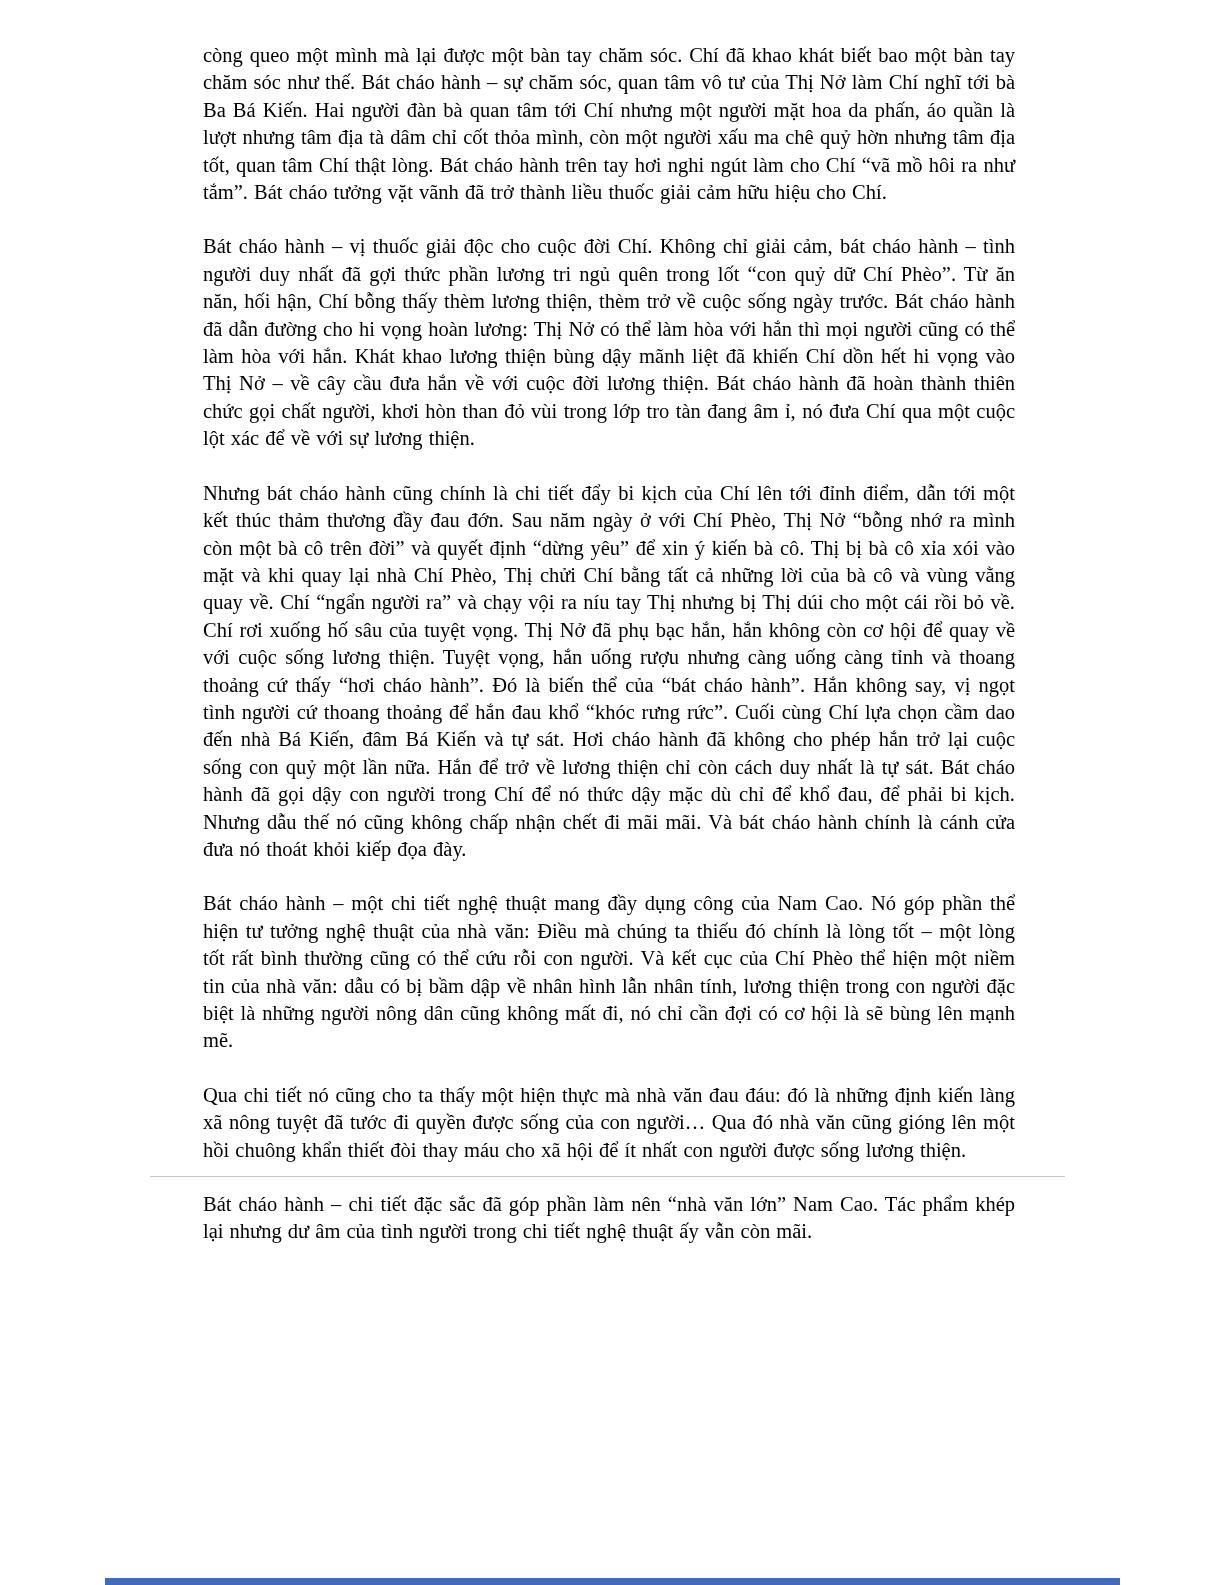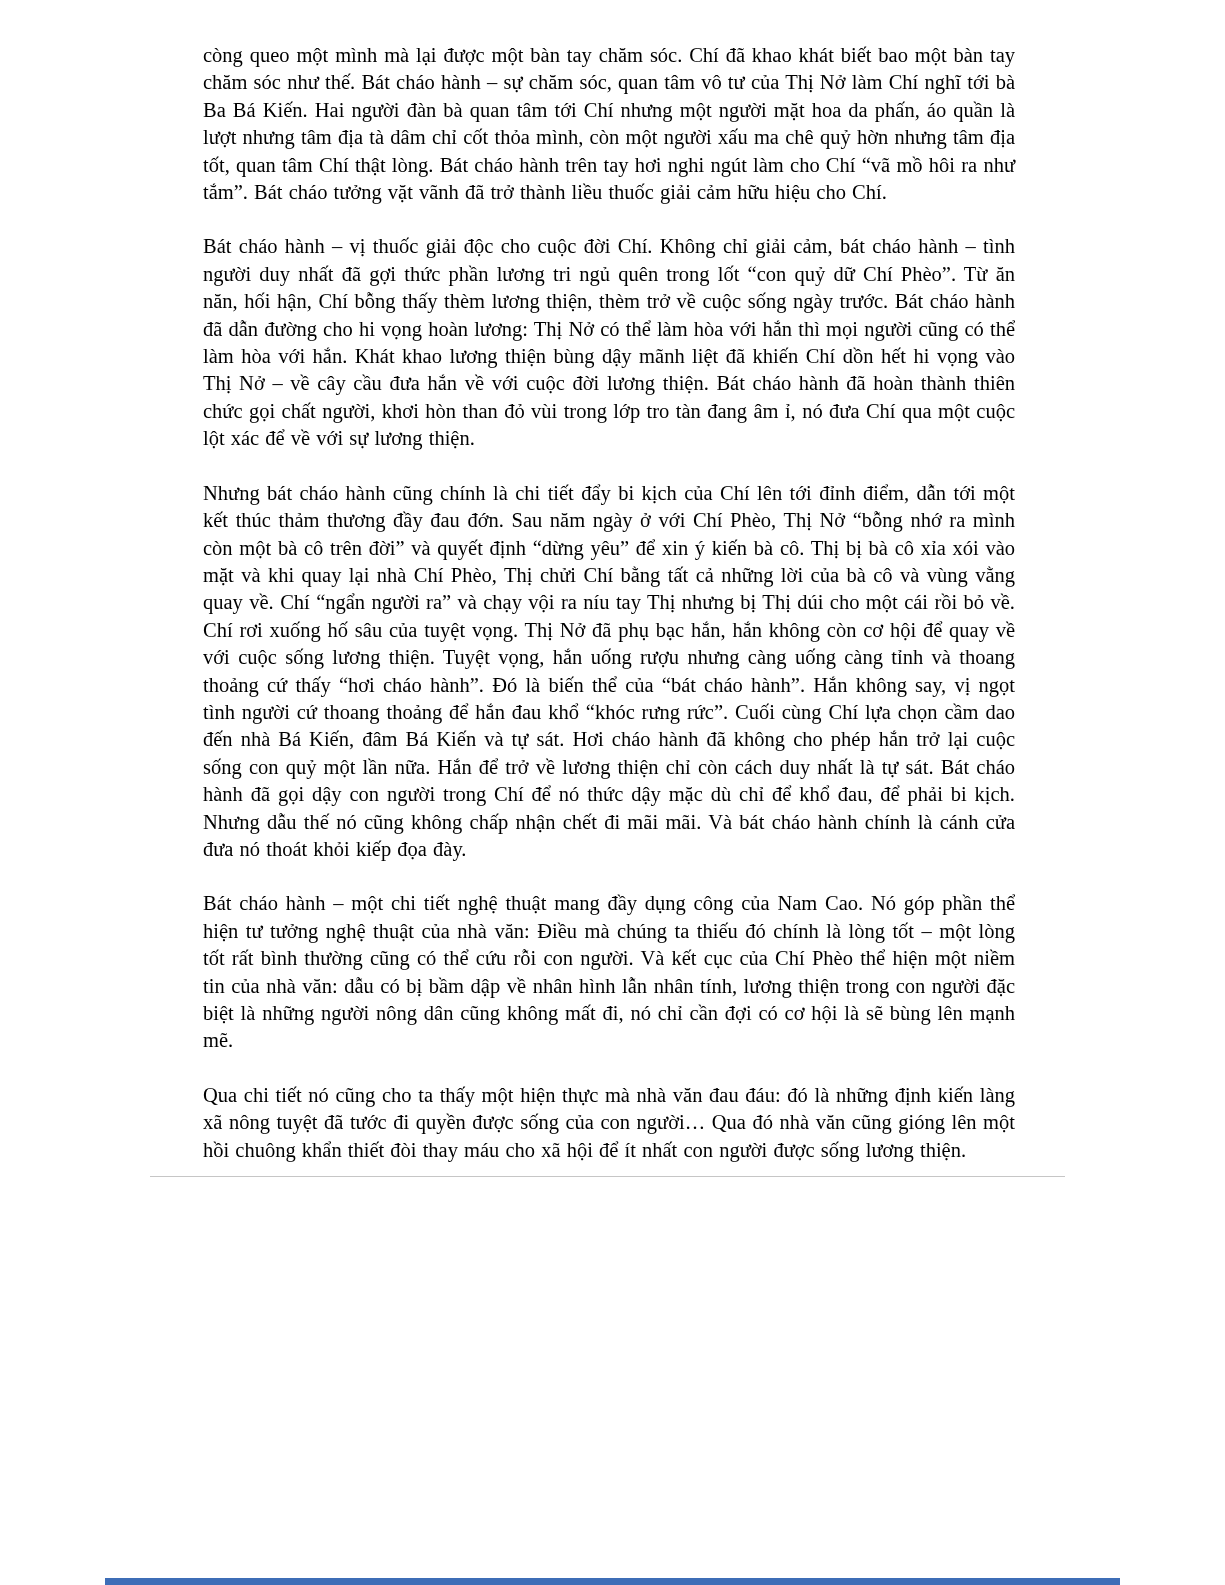--- a/index.html
+++ b/index.html
@@ -50,16 +50,17 @@
 </head>
 <body>
 
 <div class="page">
   <div class="content">
     <p>còng queo một mình mà lại được một bàn tay chăm sóc. Chí đã khao khát biết bao một bàn tay chăm sóc như thế. Bát cháo hành – sự chăm sóc, quan tâm vô tư của Thị Nở làm Chí nghĩ tới bà Ba Bá Kiến. Hai người đàn bà quan tâm tới Chí nhưng một người mặt hoa da phấn, áo quần là lượt nhưng tâm địa tà dâm chỉ cốt thỏa mình, còn một người xấu ma chê quỷ hờn nhưng tâm địa tốt, quan tâm Chí thật lòng. Bát cháo hành trên tay hơi nghi ngút làm cho Chí “vã mồ hôi ra như tắm”. Bát cháo tưởng vặt vãnh đã trở thành liều thuốc giải cảm hữu hiệu cho Chí.</p>
     <p>Bát cháo hành – vị thuốc giải độc cho cuộc đời Chí. Không chỉ giải cảm, bát cháo hành – tình người duy nhất đã gợi thức phần lương tri ngủ quên trong lốt “con quỷ dữ Chí Phèo”. Từ ăn năn, hối hận, Chí bỗng thấy thèm lương thiện, thèm trở về cuộc sống ngày trước. Bát cháo hành đã dẫn đường cho hi vọng hoàn lương: Thị Nở có thể làm hòa với hắn thì mọi người cũng có thể làm hòa với hắn. Khát khao lương thiện bùng dậy mãnh liệt đã khiến Chí dồn hết hi vọng vào Thị Nở – về cây cầu đưa hắn về với cuộc đời lương thiện. Bát cháo hành đã hoàn thành thiên chức gọi chất người, khơi hòn than đỏ vùi trong lớp tro tàn đang âm ỉ, nó đưa Chí qua một cuộc lột xác để về với sự lương thiện.</p>
     <p>Nhưng bát cháo hành cũng chính là chi tiết đẩy bi kịch của Chí lên tới đỉnh điểm, dẫn tới một kết thúc thảm thương đầy đau đớn. Sau năm ngày ở với Chí Phèo, Thị Nở “bỗng nhớ ra mình còn một bà cô trên đời” và quyết định “dừng yêu” để xin ý kiến bà cô. Thị bị bà cô xỉa xói vào mặt và khi quay lại nhà Chí Phèo, Thị chửi Chí bằng tất cả những lời của bà cô và vùng vằng quay về. Chí “ngẩn người ra” và chạy vội ra níu tay Thị nhưng bị Thị dúi cho một cái rồi bỏ về. Chí rơi xuống hố sâu của tuyệt vọng. Thị Nở đã phụ bạc hắn, hắn không còn cơ hội để quay về với cuộc sống lương thiện. Tuyệt vọng, hắn uống rượu nhưng càng uống càng tỉnh và thoang thoảng cứ thấy “hơi cháo hành”. Đó là biến thể của “bát cháo hành”. Hắn không say, vị ngọt tình người cứ thoang thoảng để hắn đau khổ “khóc rưng rức”. Cuối cùng Chí lựa chọn cầm dao đến nhà Bá Kiến, đâm Bá Kiến và tự sát. Hơi cháo hành đã không cho phép hắn trở lại cuộc sống con quỷ một lần nữa. Hắn để trở về lương thiện chỉ còn cách duy nhất là tự sát. Bát cháo hành đã gọi dậy con người trong Chí để nó thức dậy mặc dù chỉ để khổ đau, để phải bi kịch. Nhưng dẫu thế nó cũng không chấp nhận chết đi mãi mãi. Và bát cháo hành chính là cánh cửa đưa nó thoát khỏi kiếp đọa đày.</p>
     <p>Bát cháo hành – một chi tiết nghệ thuật mang đầy dụng công của Nam Cao. Nó góp phần thể hiện tư tưởng nghệ thuật của nhà văn: Điều mà chúng ta thiếu đó chính là lòng tốt – một lòng tốt rất bình thường cũng có thể cứu rỗi con người. Và kết cục của Chí Phèo thể hiện một niềm tin của nhà văn: dẫu có bị bầm dập về nhân hình lẫn nhân tính, lương thiện trong con người đặc biệt là những người nông dân cũng không mất đi, nó chỉ cần đợi có cơ hội là sẽ bùng lên mạnh mẽ.</p>
     <p>Qua chi tiết nó cũng cho ta thấy một hiện thực mà nhà văn đau đáu: đó là những định kiến làng xã nông tuyệt đã tước đi quyền được sống của con người… Qua đó nhà văn cũng gióng lên một hồi chuông khẩn thiết đòi thay máu cho xã hội để ít nhất con người được sống lương thiện.</p>
+    <p>Bát cháo hành – chi tiết đặc sắc đã góp phần làm nên “nhà văn lớn” Nam Cao. Tác phẩm khép lại nhưng dư âm của tình người trong chi tiết nghệ thuật ấy vẫn còn mãi.</p>
   </div>
   <hr class="rule">
   <div class="footer-bar" style="background: rgb(61, 109, 183);"></div>
 </div>
 
 </body></html>

